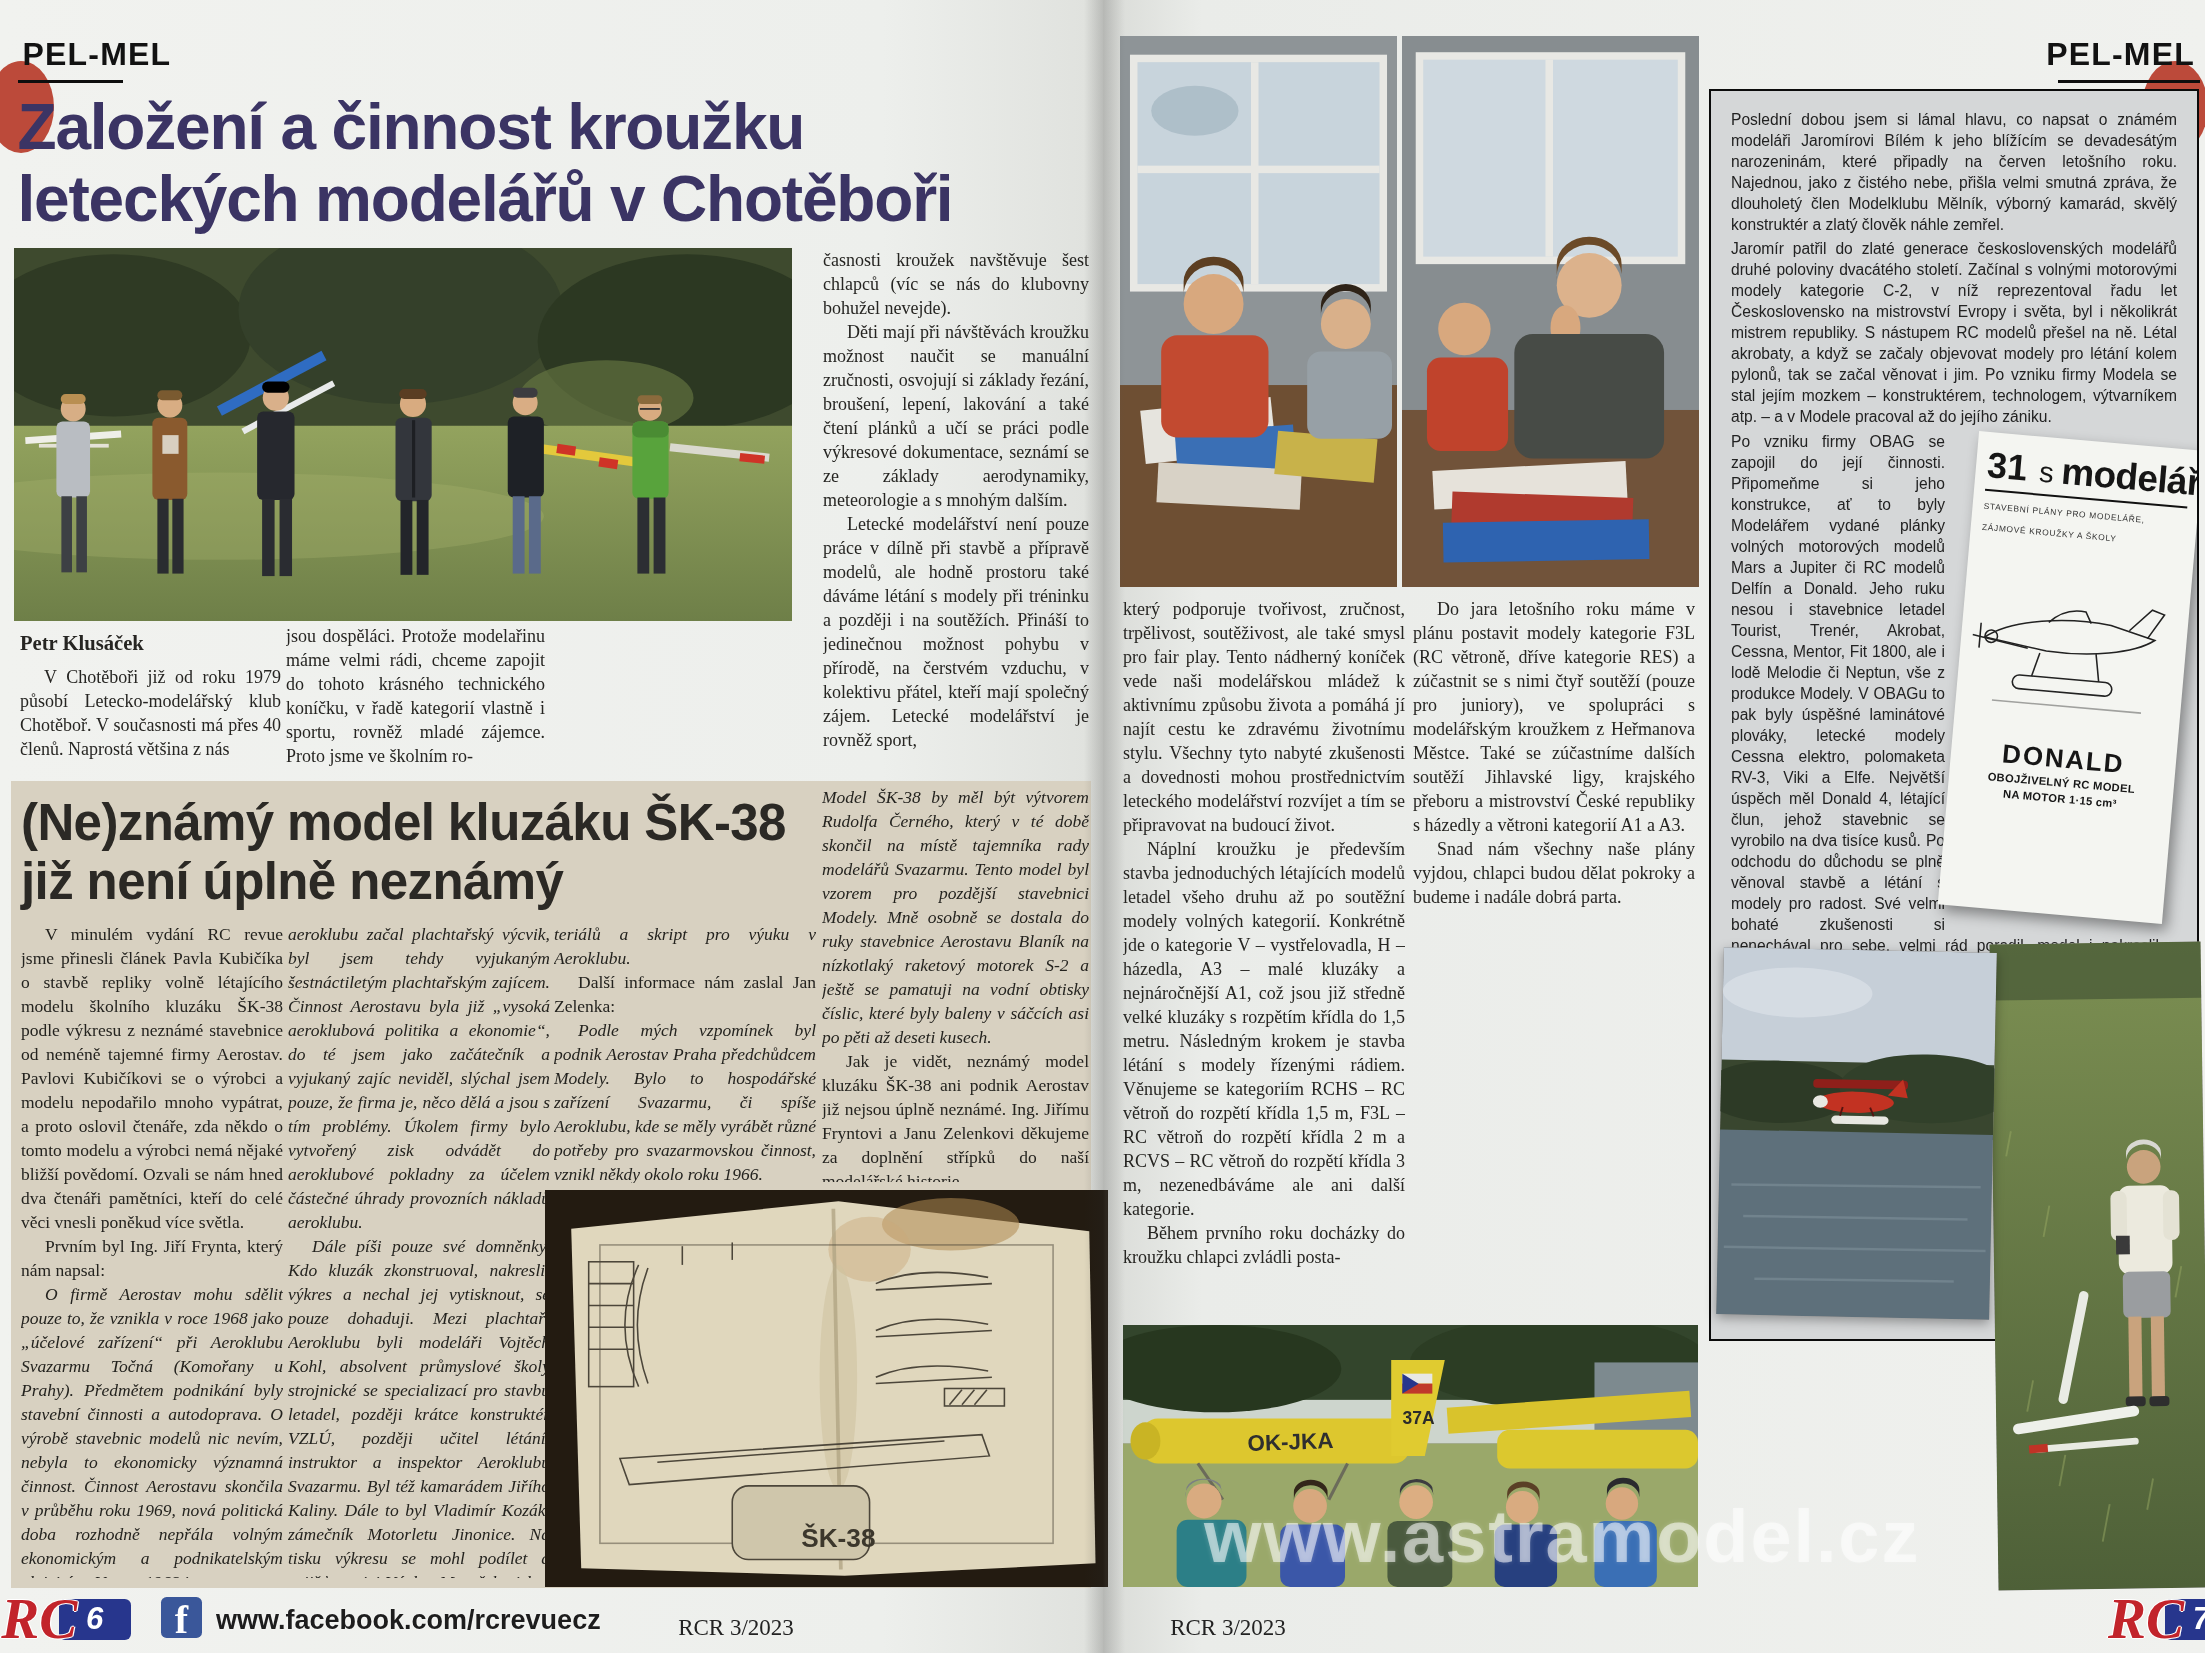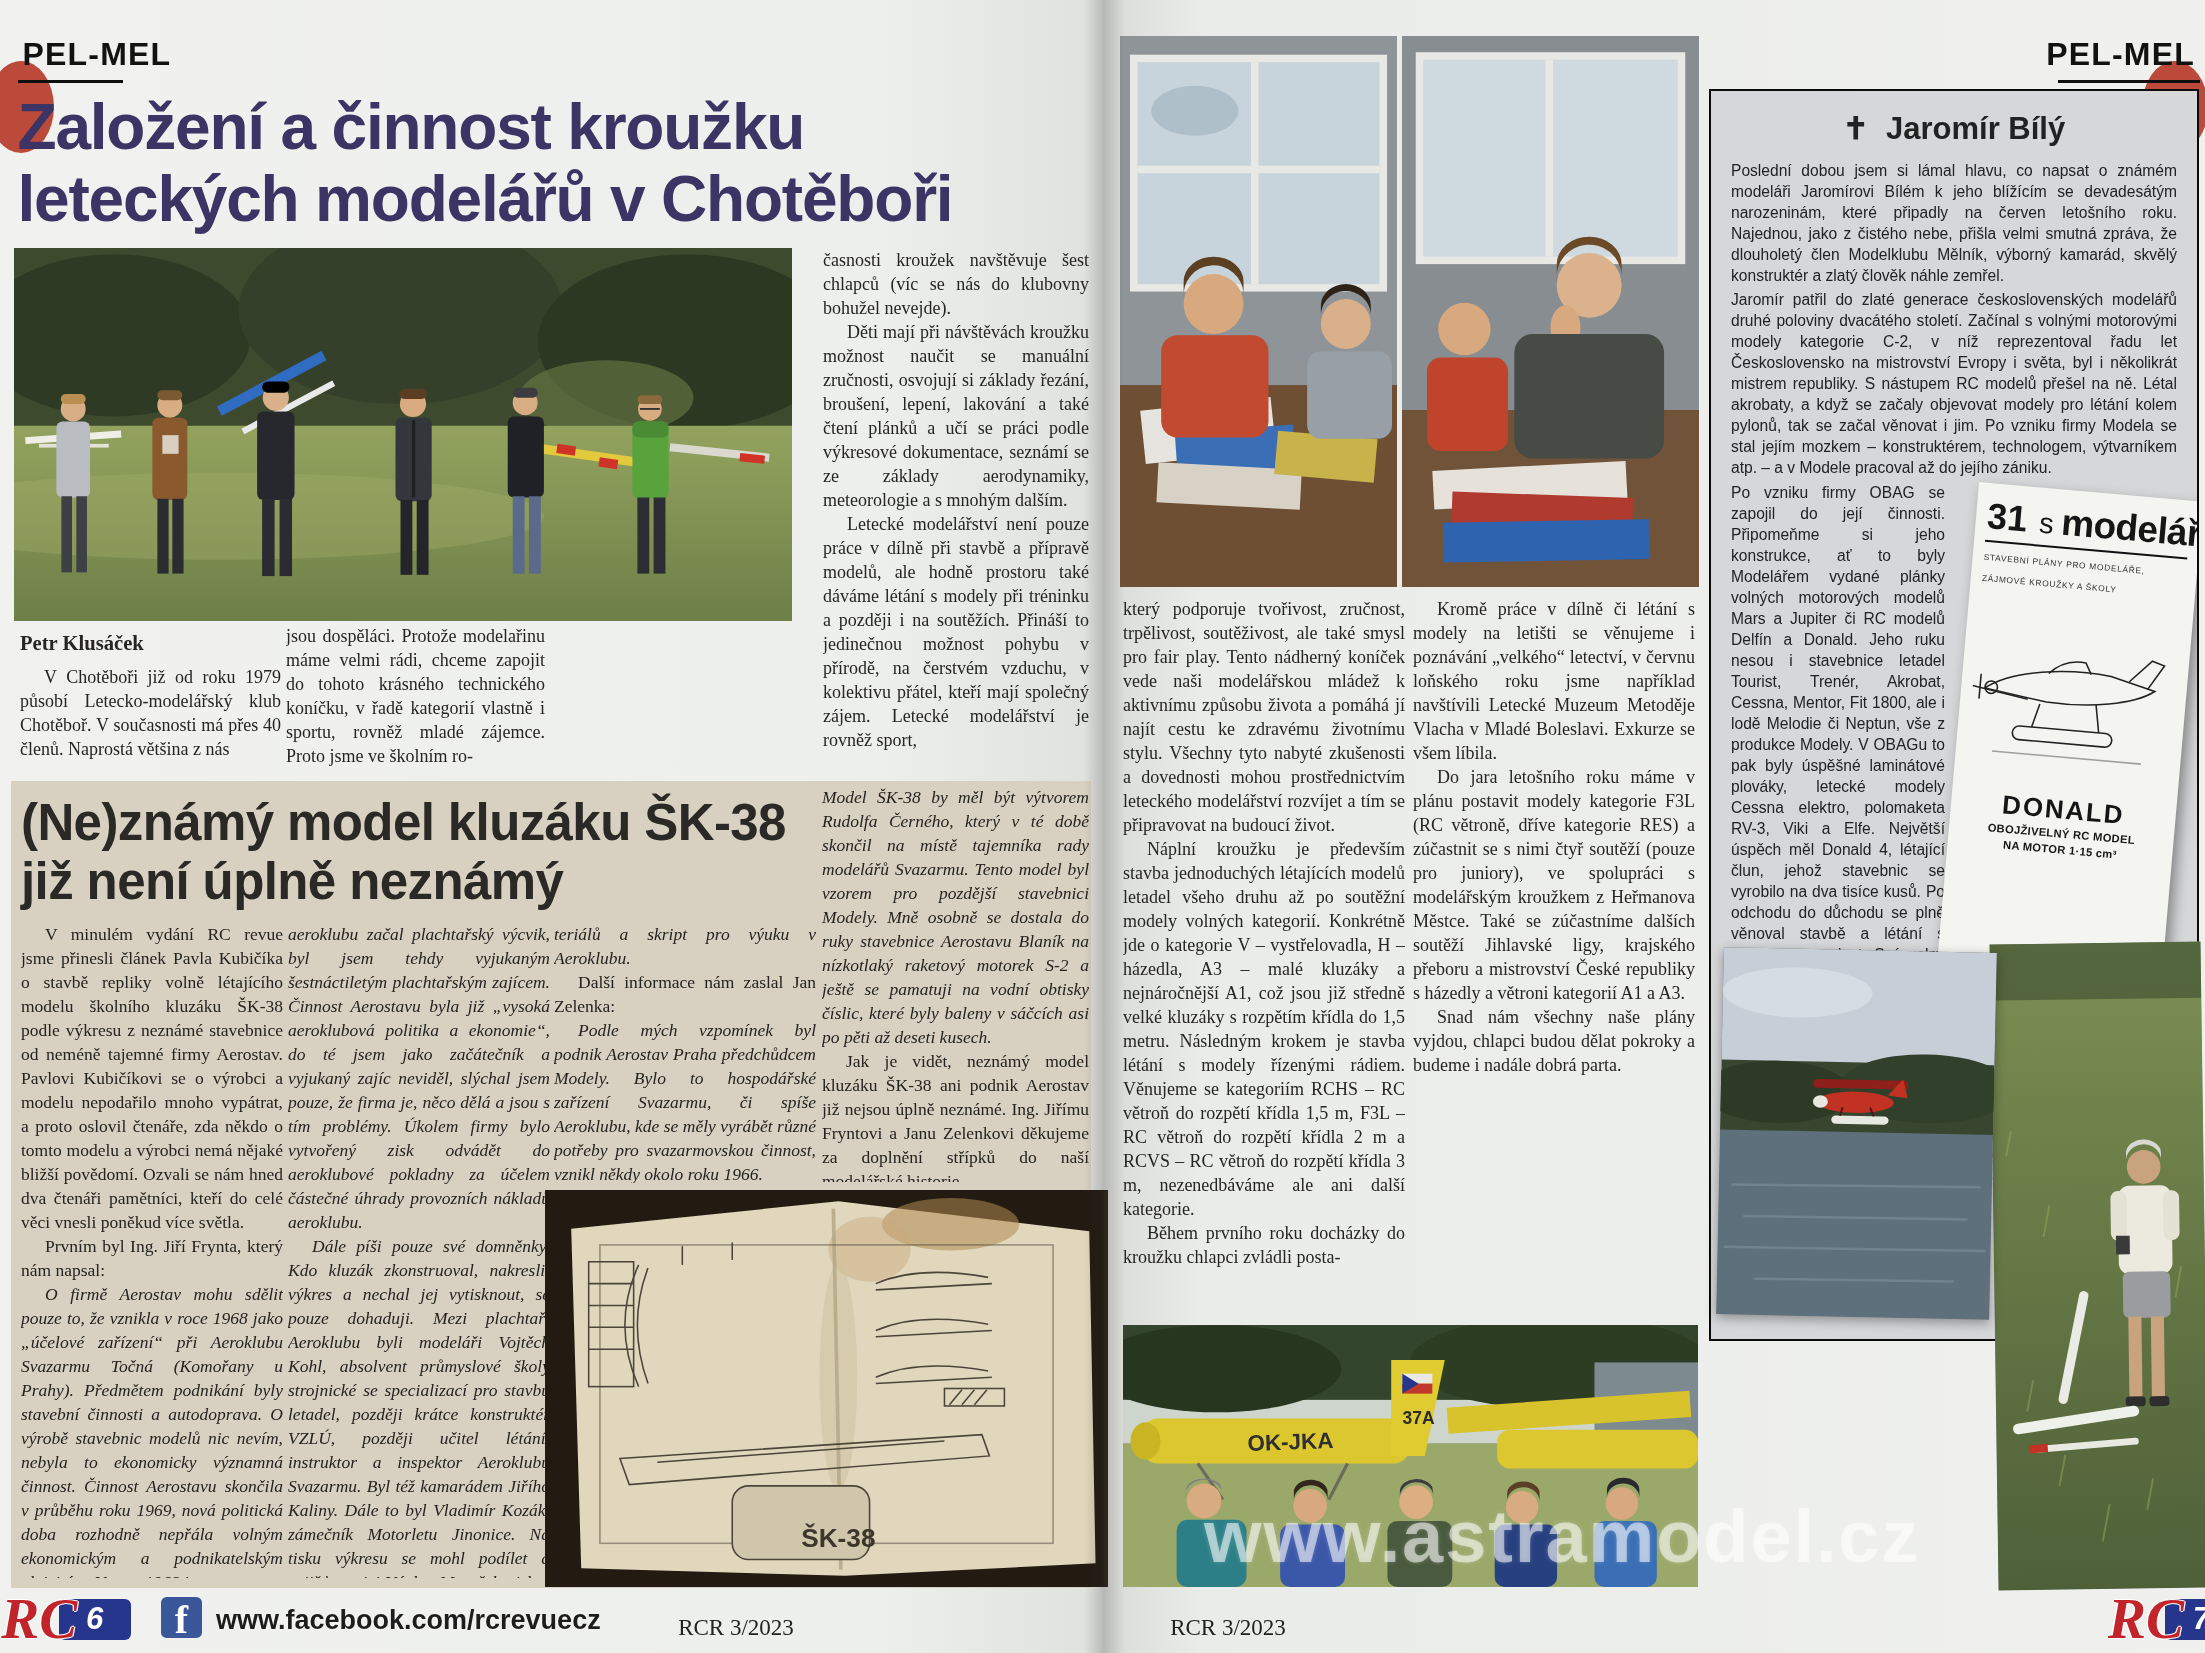--- a/index.html
+++ b/index.html
@@ -294,29 +294,25 @@
       <rect x="180" y="478" width="240" height="200" rx="30" fill="#474b46"></rect>
     </svg>
   </div>
 
   <div class="abs col a1" style="left:1123px;top:597px;width:282px;height:722px;">
     <p>který podporuje tvořivost, zručnost, trpělivost, soutěživost, ale také smysl pro fair play. Tento nádherný koníček vede naši modelářskou mládež k aktivnímu způsobu života a pomáhá jí najít cestu ke zdravému životnímu stylu. Všechny tyto nabyté zkušenosti a dovednosti mohou prostřednictvím leteckého modelářství rozvíjet a tím se připravovat na budoucí život.</p>
     <p class="ind">Náplní kroužku je především stavba jednoduchých létajících modelů letadel všeho druhu až po soutěžní modely volných kategorií. Konkrétně jde o kategorie V – vystřelovadla, H – házedla, A3 – malé kluzáky a nejnáročnější A1, což jsou již středně velké kluzáky s rozpětím křídla do 1,5 metru. Následným krokem je stavba létání s modely řízenými rádiem. Věnujeme se kategoriím RCHS – RC větroň do rozpětí křídla 1,5 m, F3L – RC větroň do rozpětí křídla 2 m a RCVS – RC větroň do rozpětí křídla 3 m, nezenedbáváme ale ani další kategorie.</p>
     <p class="ind">Během prvního roku docházky do kroužku chlapci zvládli posta-</p>
   </div>
   <div class="abs col a1" style="left:1413px;top:597px;width:282px;height:722px;">
-    <p class="ind">Kromě práce v dílně či létání s modely na letišti se věnujeme i poznávání „velkého“ letectví, v červnu loňského roku jsme například navštívili Letecké Muzeum Metoděje Vlacha v Mladé Boleslavi. Exkurze se všem líbila.</p>
     <p class="ind">Do jara letošního roku máme v plánu postavit modely kategorie F3L (RC větroně, dříve kategorie RES) a zúčastnit se s nimi čtyř soutěží (pouze pro juniory), ve spolupráci s modelářským kroužkem z Heřmanova Městce. Také se zúčastníme dalších soutěží Jihlavské ligy, krajského přeboru a mistrovství České republiky s házedly a větroni kategorií A1 a A3.</p>
     <p class="ind">Snad nám všechny naše plány vyjdou, chlapci budou dělat pokroky a budeme i nadále dobrá parta.</p>
   </div>
 
   <div class="abs obit" style="left:1709px;top:89px;width:490px;height:1252px;">
-    <div class="obit-title">
-      <span>✝</span>&nbsp;&nbsp;<span>Jaromír Bílý</span>
-    </div>
     <p>Poslední dobou jsem si lámal hlavu, co napsat o známém modeláři Jaromírovi Bílém k jeho blížícím se devadesátým narozeninám, které připadly na červen letošního roku. Najednou, jako z čistého nebe, přišla velmi smutná zpráva, že dlouholetý člen Modelklubu Mělník, výborný kamarád, skvělý konstruktér a zlatý člověk náhle zemřel.</p>
     <p>Jaromír patřil do zlaté generace československých modelářů druhé poloviny dvacátého století. Začínal s volnými motorovými modely kategorie C-2, v níž reprezentoval řadu let Československo na mistrovství Evropy i světa, byl i několikrát mistrem republiky. S nástupem RC modelů přešel na ně. Létal akrobaty, a když se začaly objevovat modely pro létání kolem pylonů, tak se začal věnovat i jim. Po vzniku firmy Modela se stal jejím mozkem – konstruktérem, technologem, výtvarníkem atp. – a v Modele pracoval až do jejího zániku.</p>
     <div class="cover-float">
       <div class="cover">
         <div class="cover-head">
           <span class="cov-num">31</span>
           <span class="cov-bar"></span>
           <span class="cov-s">s</span>
           <span class="cov-title">modelář</span>
         </div>

